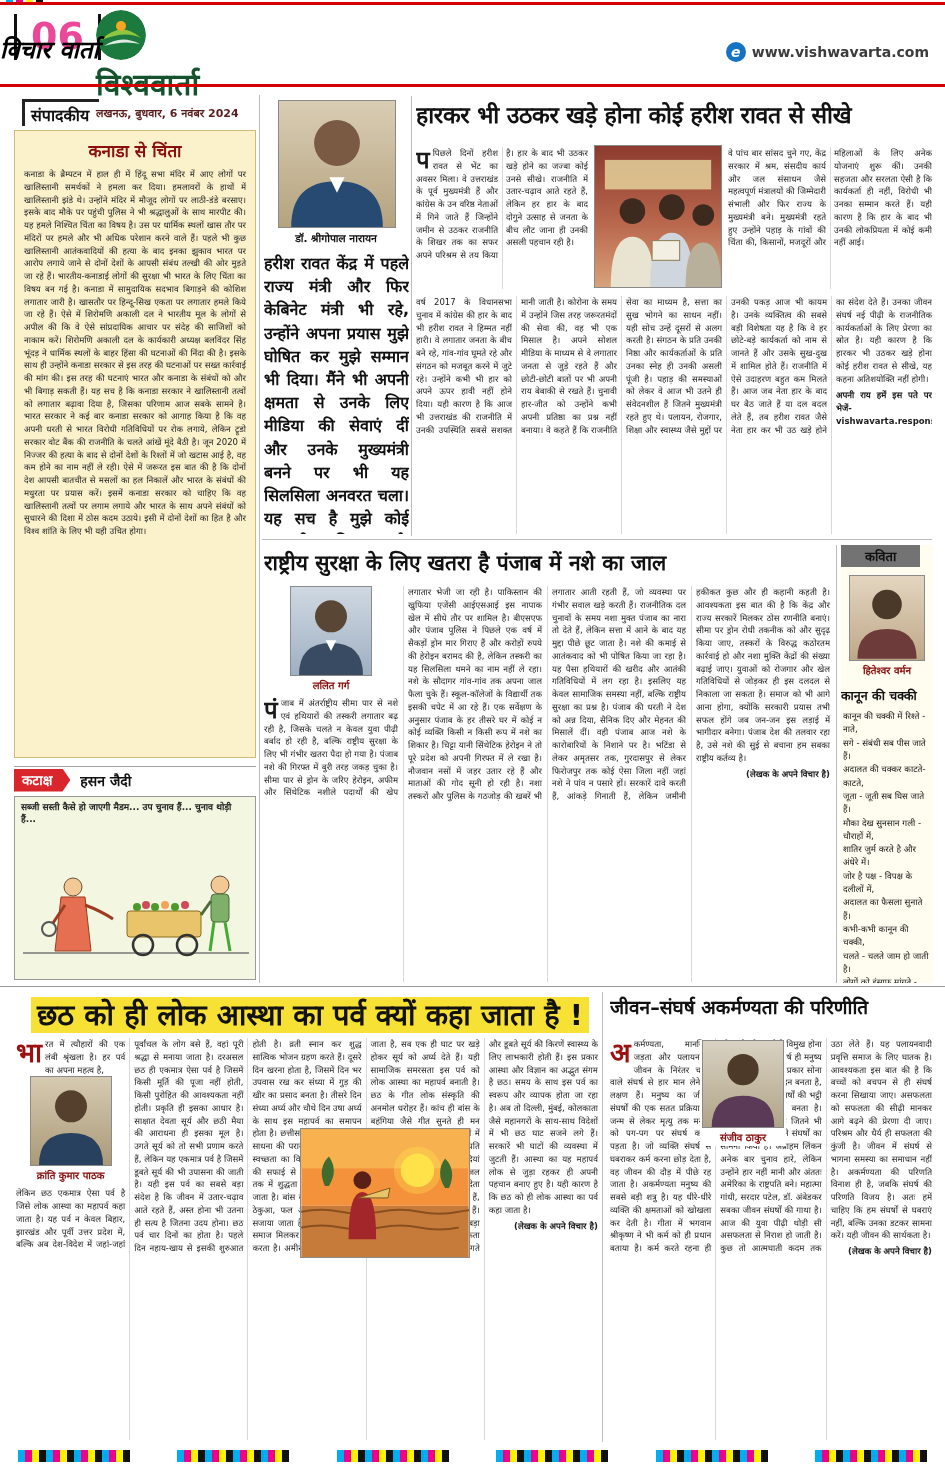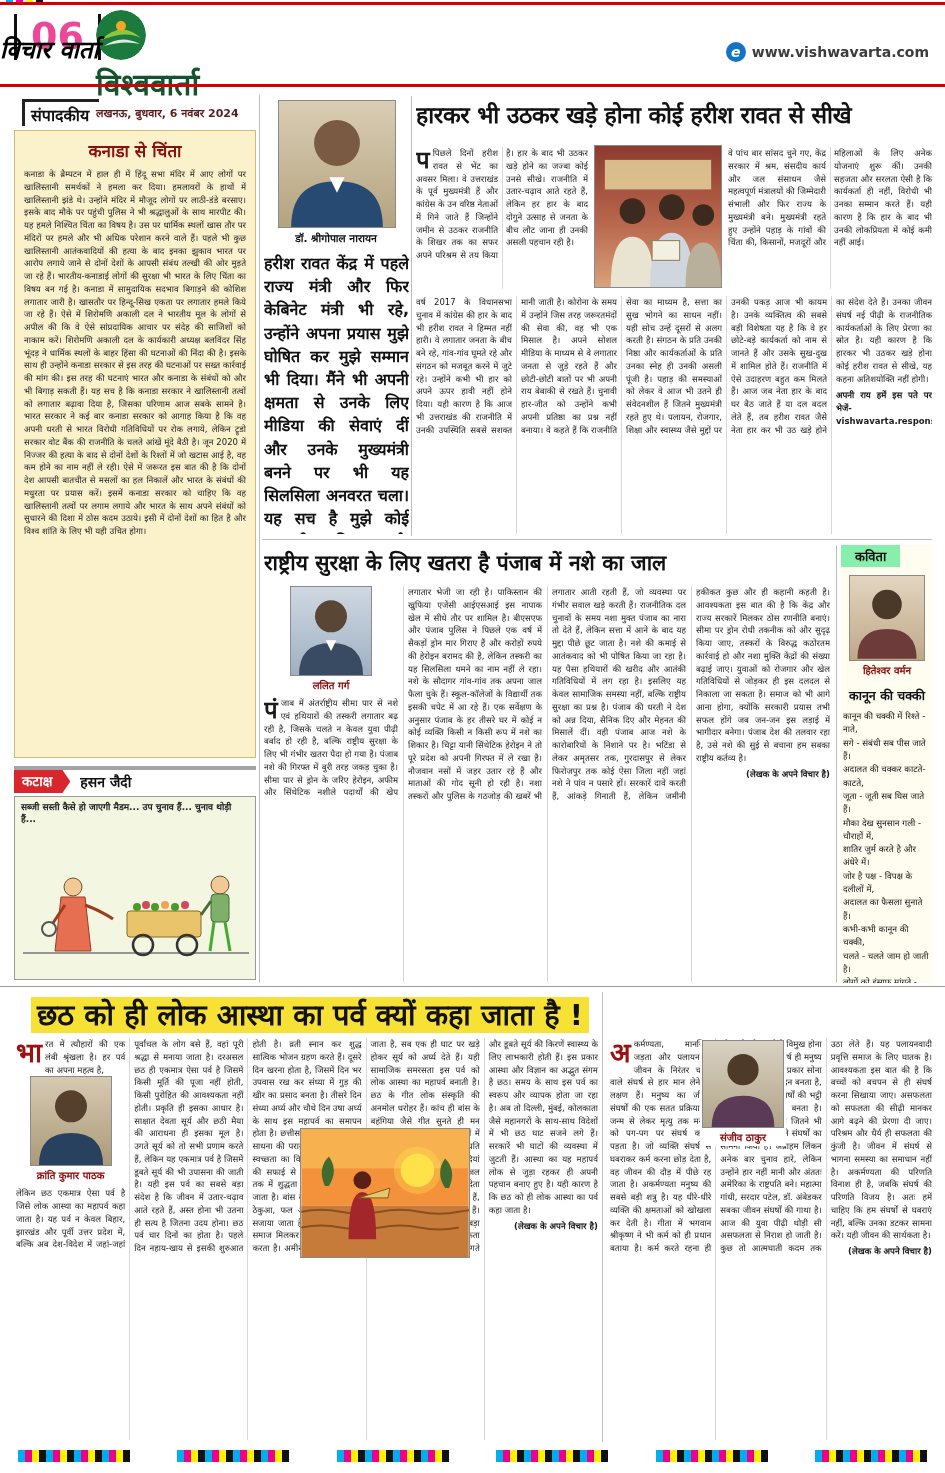--- a/index.html
+++ b/index.html
@@ -34,21 +34,21 @@
     position:absolute; top:96px; left:14px; width:242px; font-size:16px; font-weight:bold;
     padding:3px 8px 5px 8px; border-bottom:1px solid #9a9a9a;
   }
   .editorial-label span { border-left:3px solid #222; border-top:3px solid #222; padding:2px 10px 0 6px; display:inline-block; }
   .editorial-box {
     position:absolute; top:130px; left:14px; width:242px; height:628px;
     background:#fbf2cc; border:1px solid #cdbb76; padding:8px 9px; overflow:hidden;
   }
   .editorial-title { text-align:center; color:#8a0f0f; font-weight:bold; font-size:17px; margin-bottom:6px; }
   .small-body { font-size:8.5px; line-height:1.5; text-align:justify; color:#1b1b1b; }
-  .kataksh-row { position:absolute; top:766px; left:14px; width:242px; height:24px; display:flex; align-items:center; gap:10px; border-top:4px solid #a3a3a3; padding-top:3px; }
+  .kataksh-row { position:absolute; top:766px; left:14px; width:242px; height:24px; display:flex; align-items:center; gap:10px; border-top:1px solid #a3a3a3; padding-top:3px; }
   .kataksh-label {
     background:#d8262c; color:#fff; font-weight:bold; font-size:13.5px; padding:2px 18px 3px 8px;
     clip-path:polygon(0 0, 86% 0, 100% 50%, 86% 100%, 0 100%);
   }
   .kataksh-author { font-size:14px; font-weight:bold; }
   .cartoon-box {
     position:absolute; top:796px; left:14px; width:242px; height:184px;
     background:#f3f6e0; border:1px solid #9a9a9a; overflow:hidden;
   }
   .cartoon-caption { font-size:9px; color:#222; padding:4px 6px 0 6px; line-height:1.35; font-weight:bold; }
@@ -75,24 +75,24 @@
   
   .punjab-headline { position:absolute; top:548px; left:264px; width:566px; font-size:21px; font-weight:bold; white-space:nowrap; overflow:hidden; }
   .punjab-body { position:absolute; top:586px; left:264px; width:566px; height:396px; column-count:4; column-gap:10px; column-rule:1px solid #d8d8d8; overflow:hidden; }
   .author-card { width:82px; margin:0 auto 4px auto; break-inside:avoid; }
   .author-card .photo { width:82px; height:90px; }
   .author-name { text-align:center; font-size:10px; font-weight:bold; color:#8a0f0f; margin-top:2px; }
   .tail { display:block; font-weight:bold; text-align:right; margin-top:3px; }
 
   
   .poetry-col { position:absolute; top:545px; left:841px; width:92px; height:438px; background:#fffdf0; overflow:hidden; }
-  .poem-label { display:inline-block; background:#86efac; font-weight:bold; font-size:13px; padding:2px 14px; }
+  .poem-label { display:inline-block; background:#737373; font-weight:bold; font-size:13px; padding:2px 24px; }
   .poet-photo { width:76px; height:86px; margin:8px auto 2px auto; }
   .poet-name { text-align:center; font-size:10px; font-weight:bold; color:#8a0f0f; }
-  .poem-title { text-align:center; font-size:12.5px; font-weight:bold; margin:10px 0 6px 0; }
+  .poem-title { text-align:left; font-size:12.5px; font-weight:bold; margin:10px 0 6px 0; }
   .poem-lines { font-size:8.6px; line-height:1.55; padding:0 2px; }
 
   
   .chhath-headline { position:absolute; top:994px; left:16px; width:582px; font-size:29px; font-weight:bold; white-space:nowrap; overflow:hidden;padding-left:15px; }
   .chhath-headline span { background:#f7e135; padding:1px 6px 3px 6px; }
   .chhath-body { position:absolute; top:1038px; left:16px; width:582px; height:402px; column-count:5; column-gap:9px; column-rule:1px solid #d8d8d8; overflow:hidden; }
   .chhath-img { position:absolute; top:1128px; left:300px; width:170px; height:130px; z-index:3; background:#fff; }
   .jeevan-headline { position:absolute; top:994px; left:610px; width:322px; font-size:19px; font-weight:bold; white-space:nowrap; overflow:hidden; }
   .jeevan-body { position:absolute; top:1038px; left:610px; width:322px; height:402px; column-count:3; column-gap:9px; column-rule:1px solid #d8d8d8; overflow:hidden; }
   .jeevan-photo-wrap { position:absolute; top:1040px; left:700px; width:86px; z-index:3; background:#fff; padding:0 2px 2px 2px; }
@@ -282,20 +282,21 @@
       <path d="M0 84 Q20 80 40 84 T80 84 T120 84 T160 84 T200 84" stroke="#8a4f1f" stroke-width="2" fill="none"></path>
       <path d="M0 100 Q20 96 40 100 T80 100 T120 100 T160 100" stroke="#8a4f1f" stroke-width="2" fill="none"></path>
       <circle cx="62" cy="52" r="9" fill="#5a1f17"></circle>
       <path d="M48 112 Q48 64 62 64 Q76 64 76 112 Z" fill="#a3262a"></path>
       <path d="M58 70 L90 60 L88 70 Z" fill="#e8c46a" stroke="#7a5a1f"></path>
       <path d="M24 58 q-8 -18 4 -30 q10 14 0 30 Z" fill="#3f6b2f"></path>
       <path d="M150 60 q8 -18 -4 -30 q-10 14 0 30 Z" fill="#3f6b2f"></path>
     </svg>
   </div>
 
+  <div class="jeevan-headline">जीवन–संघर्ष अकर्मण्यता की परिणीति</div>
   <div class="jeevan-body small-body">
     <span class="dropcap red">अ</span><span>कर्मण्यता, मानसिक जड़ता और पलायन ये जीवन के निरंतर चलने वाले संघर्ष से हार मान लेने के लक्षण हैं। मनुष्य का जीवन संघर्षों की एक सतत प्रक्रिया है। जन्म से लेकर मृत्यु तक मनुष्य को पग-पग पर संघर्ष करना पड़ता है। जो व्यक्ति संघर्ष से घबराकर कर्म करना छोड़ देता है, वह जीवन की दौड़ में पीछे रह जाता है। अकर्मण्यता मनुष्य की सबसे बड़ी शत्रु है। यह धीरे-धीरे व्यक्ति की क्षमताओं को खोखला कर देती है। गीता में भगवान श्रीकृष्ण ने भी कर्म को ही प्रधान बताया है। कर्म करते रहना ही जीवन है और कर्म से विमुख होना मृत्यु के समान है। संघर्ष ही मनुष्य को तराशता है। जिस प्रकार सोना आग में तपकर ही कुंदन बनता है, उसी प्रकार मनुष्य संघर्षों की भट्ठी में तपकर ही महान बनता है। इतिहास साक्षी है कि जितने भी महापुरुष हुए हैं, सबने संघर्षों का सामना किया है। अब्राहम लिंकन अनेक बार चुनाव हारे, लेकिन उन्होंने हार नहीं मानी और अंततः अमेरिका के राष्ट्रपति बने। महात्मा गांधी, सरदार पटेल, डॉ. अंबेडकर सबका जीवन संघर्षों की गाथा है। आज की युवा पीढ़ी थोड़ी सी असफलता से निराश हो जाती है। कुछ तो आत्मघाती कदम तक उठा लेते हैं। यह पलायनवादी प्रवृत्ति समाज के लिए घातक है। आवश्यकता इस बात की है कि बच्चों को बचपन से ही संघर्ष करना सिखाया जाए। असफलता को सफलता की सीढ़ी मानकर आगे बढ़ने की प्रेरणा दी जाए। परिश्रम और धैर्य ही सफलता की कुंजी है। जीवन में संघर्ष से भागना समस्या का समाधान नहीं है। अकर्मण्यता की परिणति विनाश ही है, जबकि संघर्ष की परिणति विजय है। अतः हमें चाहिए कि हम संघर्षों से घबराएं नहीं, बल्कि उनका डटकर सामना करें। यही जीवन की सार्थकता है।</span>
     <span class="tail">(लेखक के अपने विचार है)</span>
   </div>
   <div class="jeevan-photo-wrap">
     <div class="photo" style="background:linear-gradient(#d9d2c2,#b0a488);">
       <svg viewBox="0 0 60 66">
           <circle cx="30" cy="22" r="12" fill="#4e3a29"></circle>
           <path d="M6 66 Q6 42 30 42 Q54 42 54 66 Z" fill="#5b3a58"></path>
         </svg>

